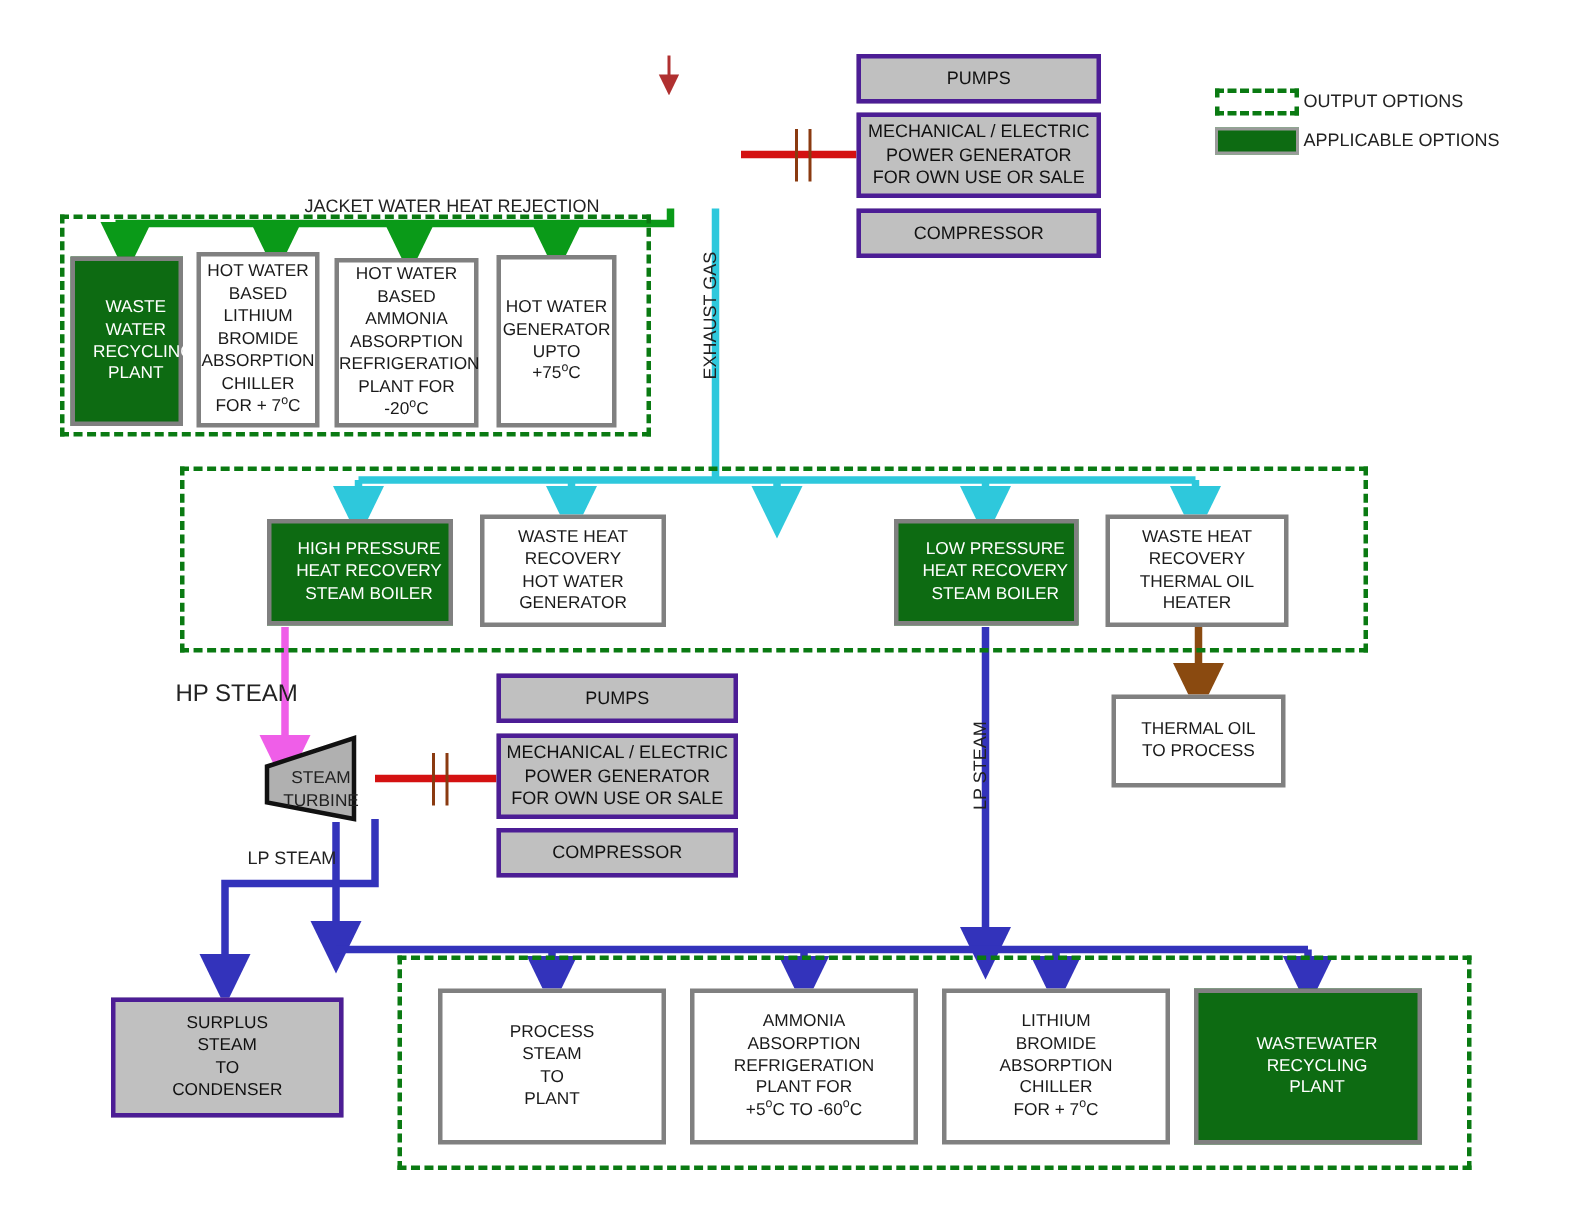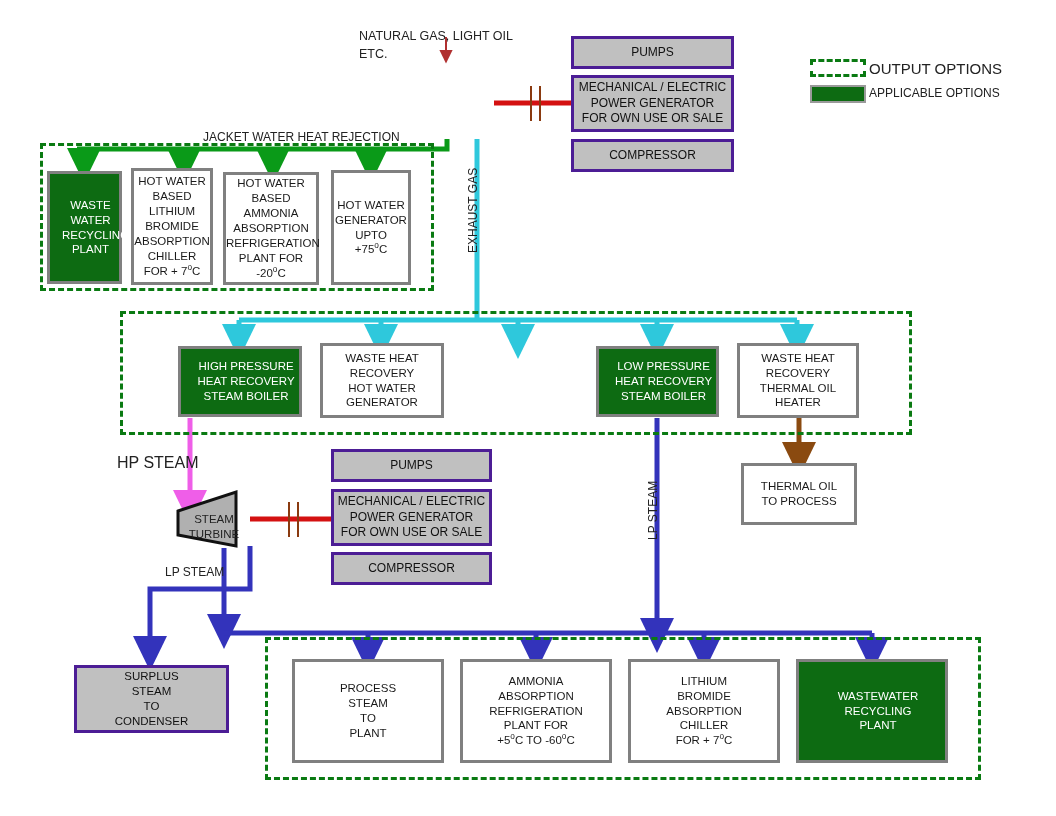--- a/index.html
+++ b/index.html
@@ -112,27 +112,25 @@
       <path d="M704,633 L704,653" stroke="#3333bb" stroke-width="5" fill="none" marker-end="url(#ar-blue)"></path>
       <path d="M872,633 L872,653" stroke="#3333bb" stroke-width="5" fill="none" marker-end="url(#ar-blue)"></path>
     </g>
   </svg>
 
   <div class="dashbox" style="left:40px;top:143px;width:394px;height:148px;"></div>
   <div class="dashbox" style="left:120px;top:311px;width:792px;height:124px;"></div>
   <div class="dashbox" style="left:265px;top:637px;width:716px;height:143px;"></div>
 
   <div class="legend-dash" style="left:810px;top:59px;width:56px;height:18px;"></div>
-  <div class="tlabel" style="left:869px;top:60px;font-size:15px;">OUTPUT OPTIONS</div>
+  <div class="tlabel" style="left:869px;top:60px;font-size:12px;">OUTPUT OPTIONS</div>
 
   <div class="legend-solid" style="left:810px;top:85px;width:56px;height:18px;"></div>
   <div class="tlabel" style="left:869px;top:86px;font-size:12px;">APPLICABLE OPTIONS</div>
 
-  <div class="tlabel" style="left:359px;top:27px;font-size:12.5px;line-height:1.45;">NATURAL  GAS, LIGHT OIL
-ETC.</div>
 
 
   <div class="box b-grey-black" style="left:571px;top:36px;width:163px;height:33px;font-size:12px;">
     <span class="lbl">PUMPS</span>
   </div>
   <div class="box b-grey-black" style="left:571px;top:75px;width:163px;height:57px;font-size:12px;">
     <span class="lbl">MECHANICAL / ELECTRIC
 POWER  GENERATOR
 FOR OWN USE  OR SALE</span>
   </div>
@@ -207,21 +205,21 @@
   </div>
   <div class="box b-grey-black" style="left:331px;top:489px;width:161px;height:57px;font-size:12px;">
     <span class="lbl">MECHANICAL / ELECTRIC
 POWER  GENERATOR
 FOR OWN USE  OR SALE</span>
   </div>
   <div class="box b-grey-black" style="left:331px;top:552px;width:161px;height:33px;font-size:12px;">
     <span class="lbl">COMPRESSOR</span>
   </div>
 
-  <div class="box b-grey-black" style="left:74px;top:665px;width:155px;height:68px;font-size:11.5px;">
+  <div class="box b-grey-black" style="left:74px;top:665px;width:155px;height:80px;font-size:11.5px;">
     <span class="lbl">SURPLUS
 STEAM
 TO
 CONDENSER</span>
   </div>
 
   <div class="box b-white-grey" style="left:292px;top:659px;width:152px;height:104px;font-size:11.5px;">
     <span class="lbl">PROCESS
 STEAM
 TO

